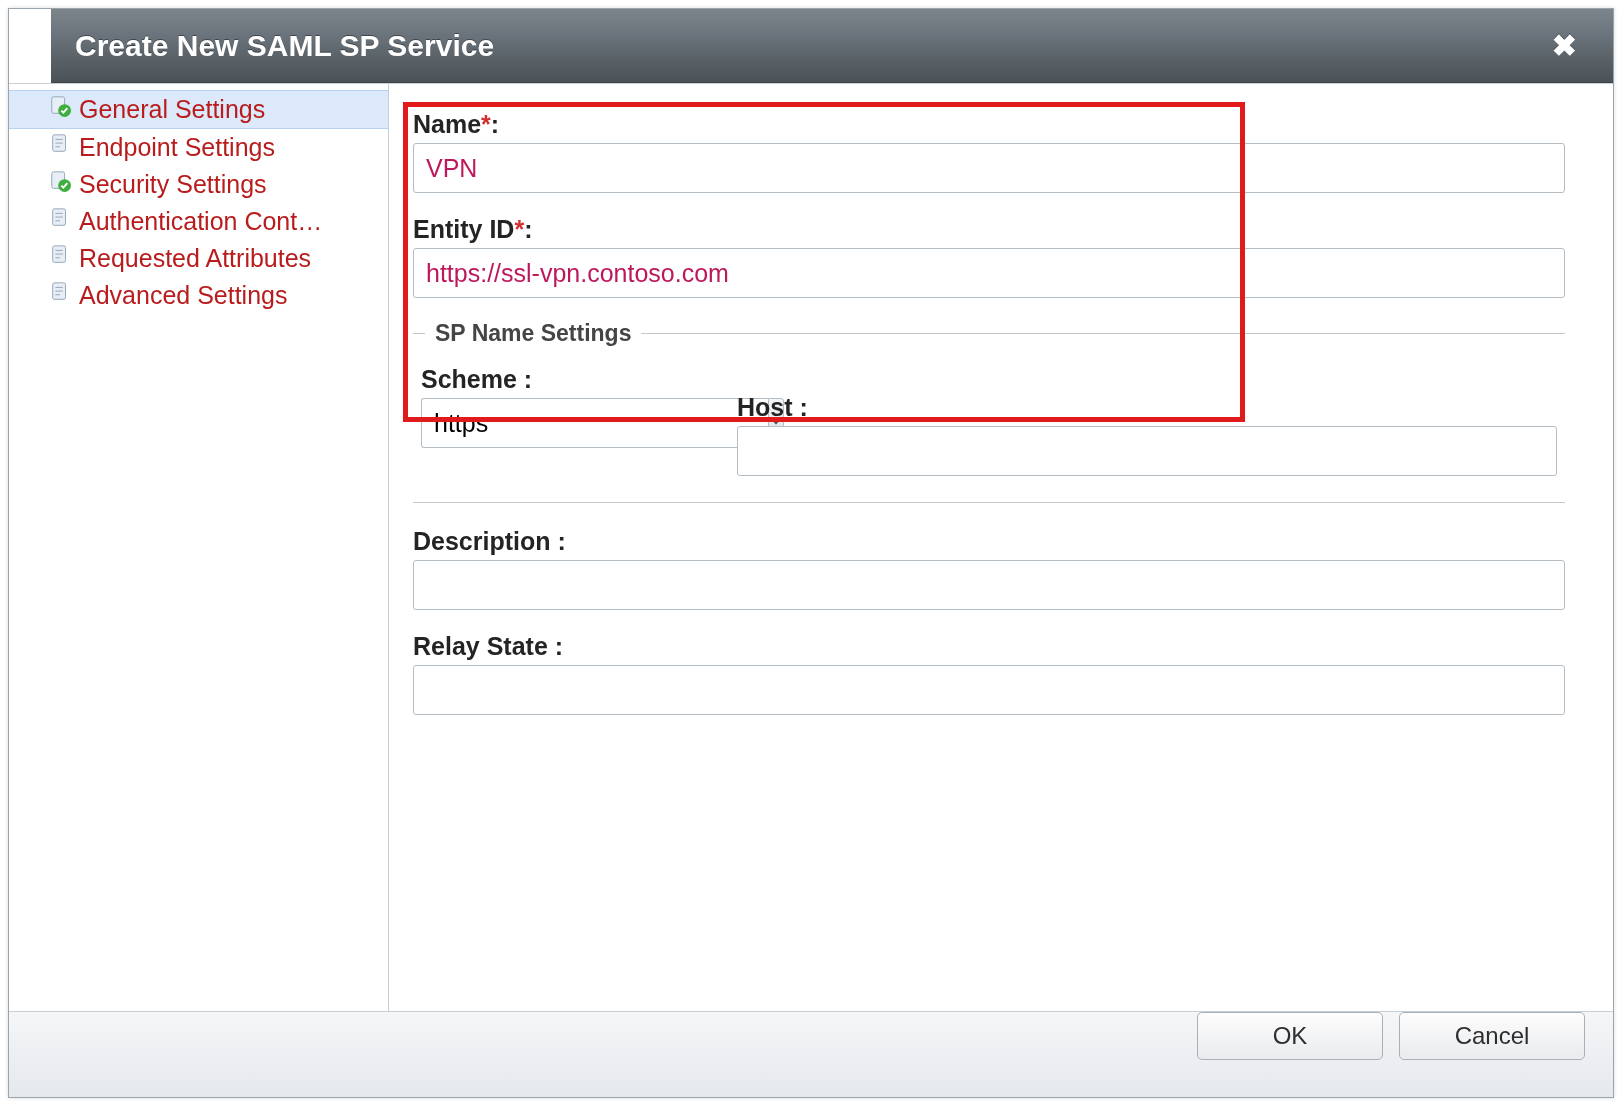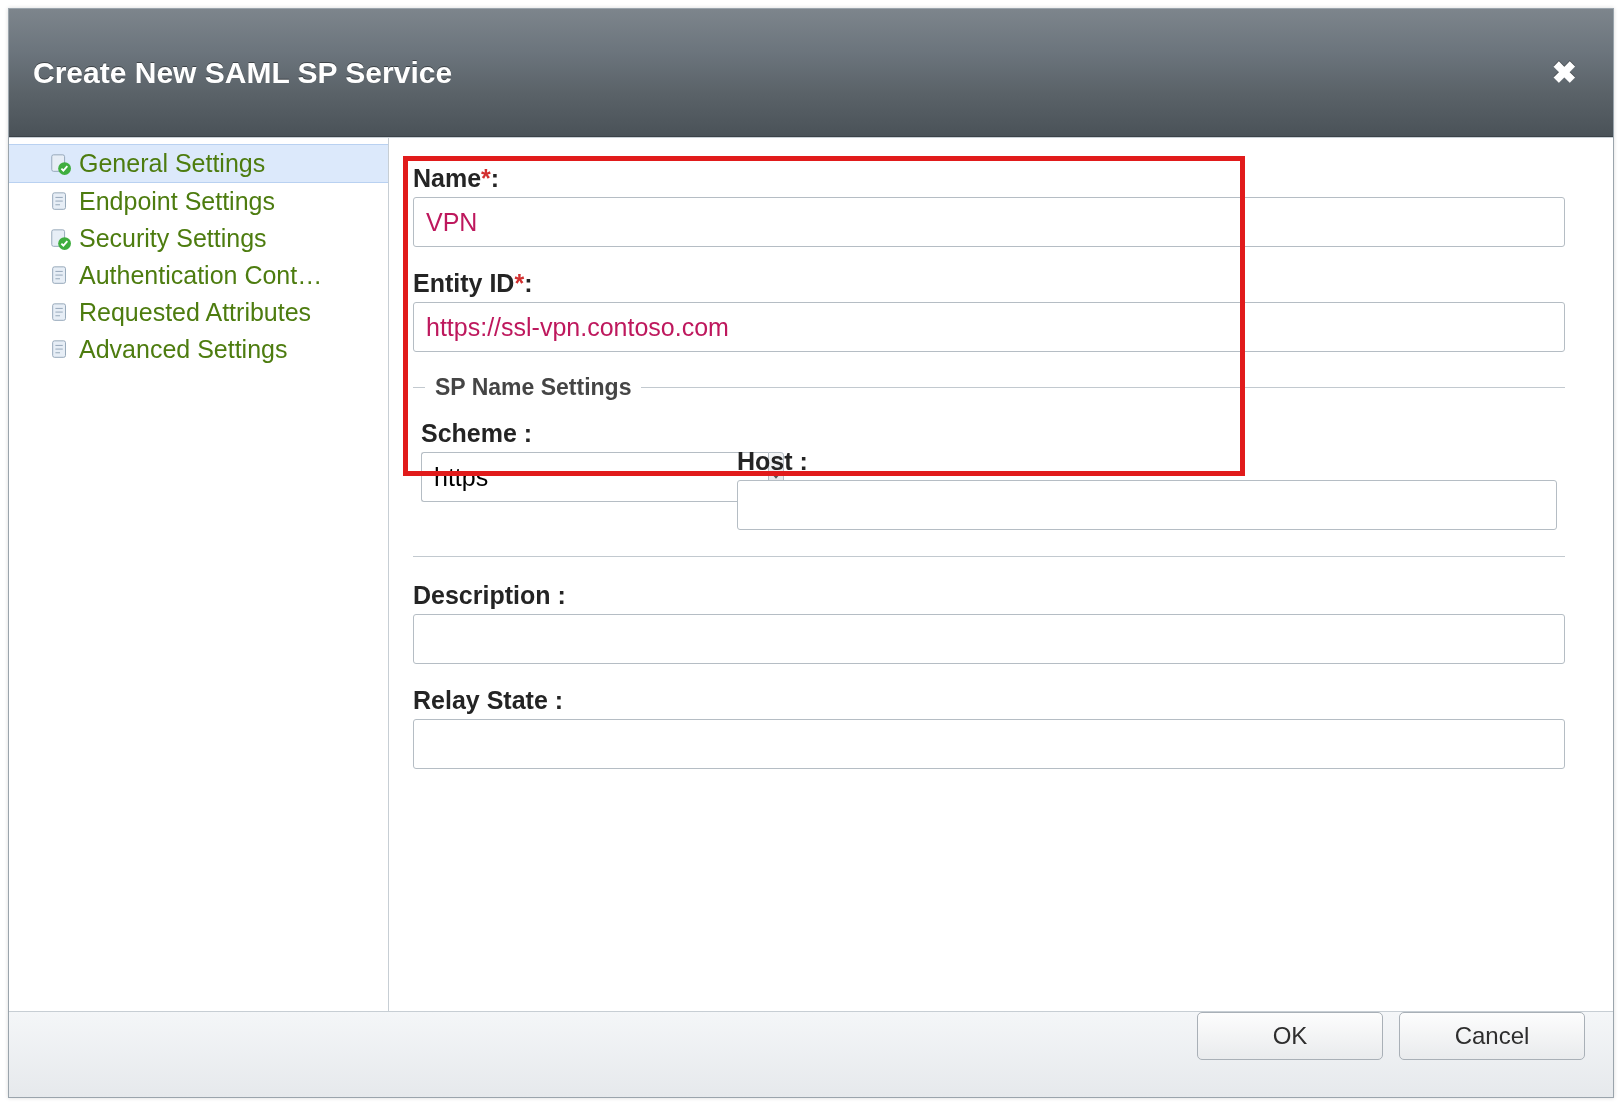--- a/index.html
+++ b/index.html
@@ -17,28 +17,29 @@
     left: 8px;
     right: 8px;
     bottom: 8px;
     border: 1px solid #9aa4ac;
     background: #fff;
     display: flex;
     flex-direction: column;
     box-shadow: 0 0 4px rgba(0,0,0,0.15);
   }
   .titlebar {
-    height: 128px;
+    height: 74px;
     background: linear-gradient(to bottom, #7d858c 0%, #6b747c 35%, #5b6369 65%, #4a5258 100%);
     color: #fff;
     display: flex;
     align-items: center;
     justify-content: space-between;
     padding: 0 28px 0 24px;
     border-bottom: 1px solid #3b4248;
+    margin-left: 42px;
   }
   .titlebar h1 {
     margin: 0;
     font-size: 30px;
     font-weight: bold;
     text-shadow: 0 -1px 0 rgba(0,0,0,0.4);
   }
   .close-x {
     font-size: 30px;
     font-weight: bold;
@@ -54,25 +55,24 @@
     overflow: hidden;
   }
   .sidebar {
     width: 380px;
     background: #fff;
     border-right: 1px solid #c7ced4;
     padding-top: 6px;
   }
   .sidebar-item {
     display: flex;
-    align-items: center;
     gap: 8px;
     padding: 4px 10px 4px 40px;
     font-size: 25px;
-    color: #4d7c0f;
+    color: #b91c1c;
     cursor: pointer;
     white-space: nowrap;
     overflow: hidden;
     text-overflow: ellipsis;
   }
   .sidebar-item.selected {
     background: #dce9fb;
     border-top: 1px solid #b9d1f1;
     border-bottom: 1px solid #b9d1f1;
   }

